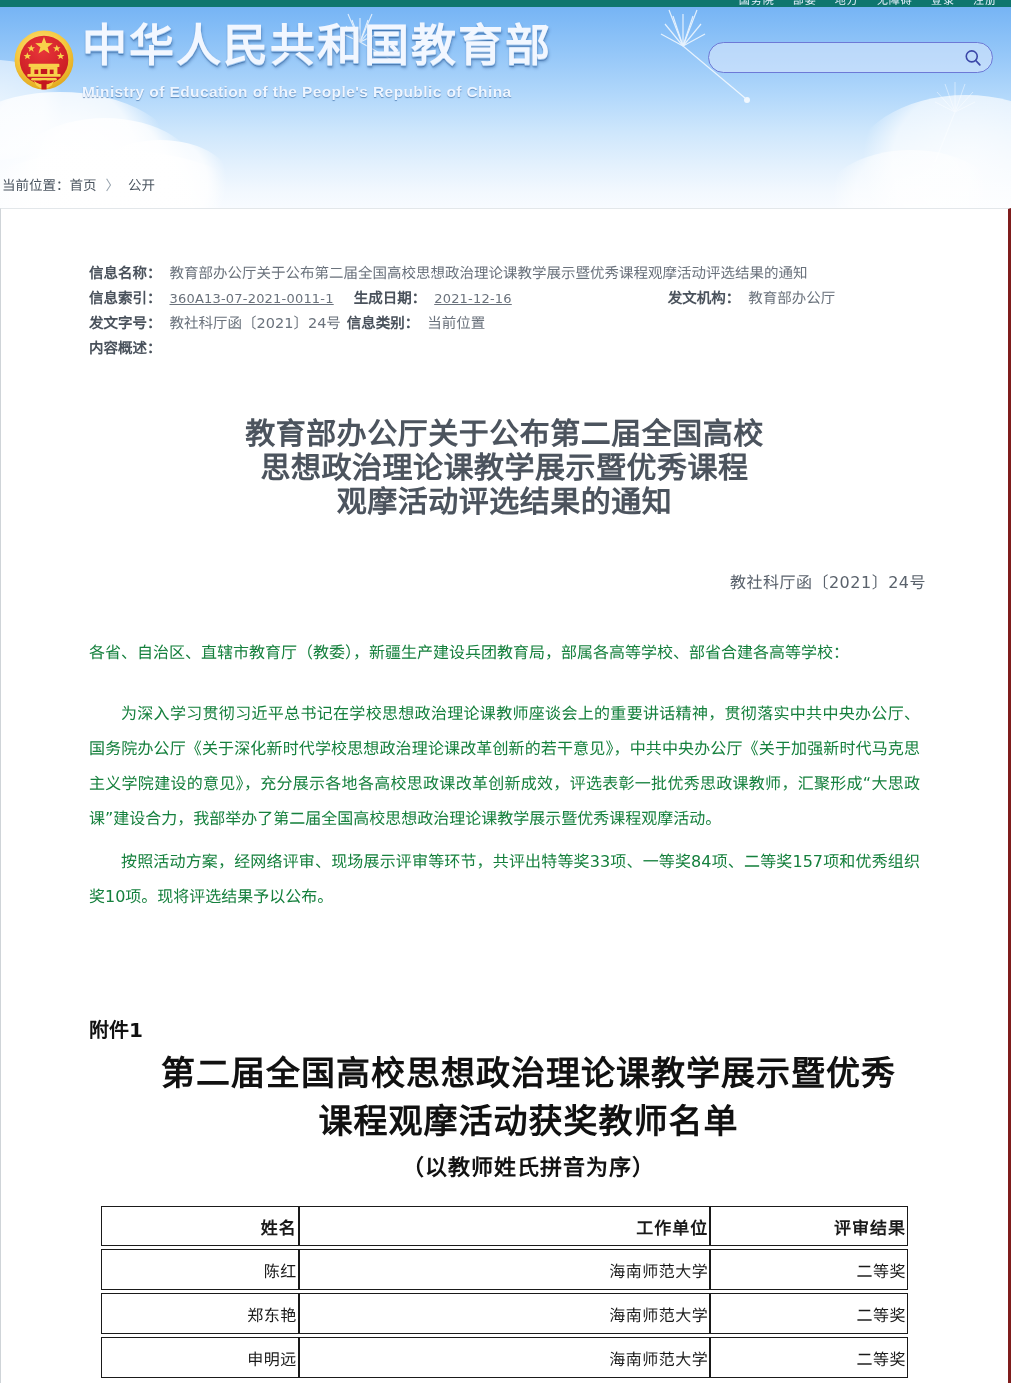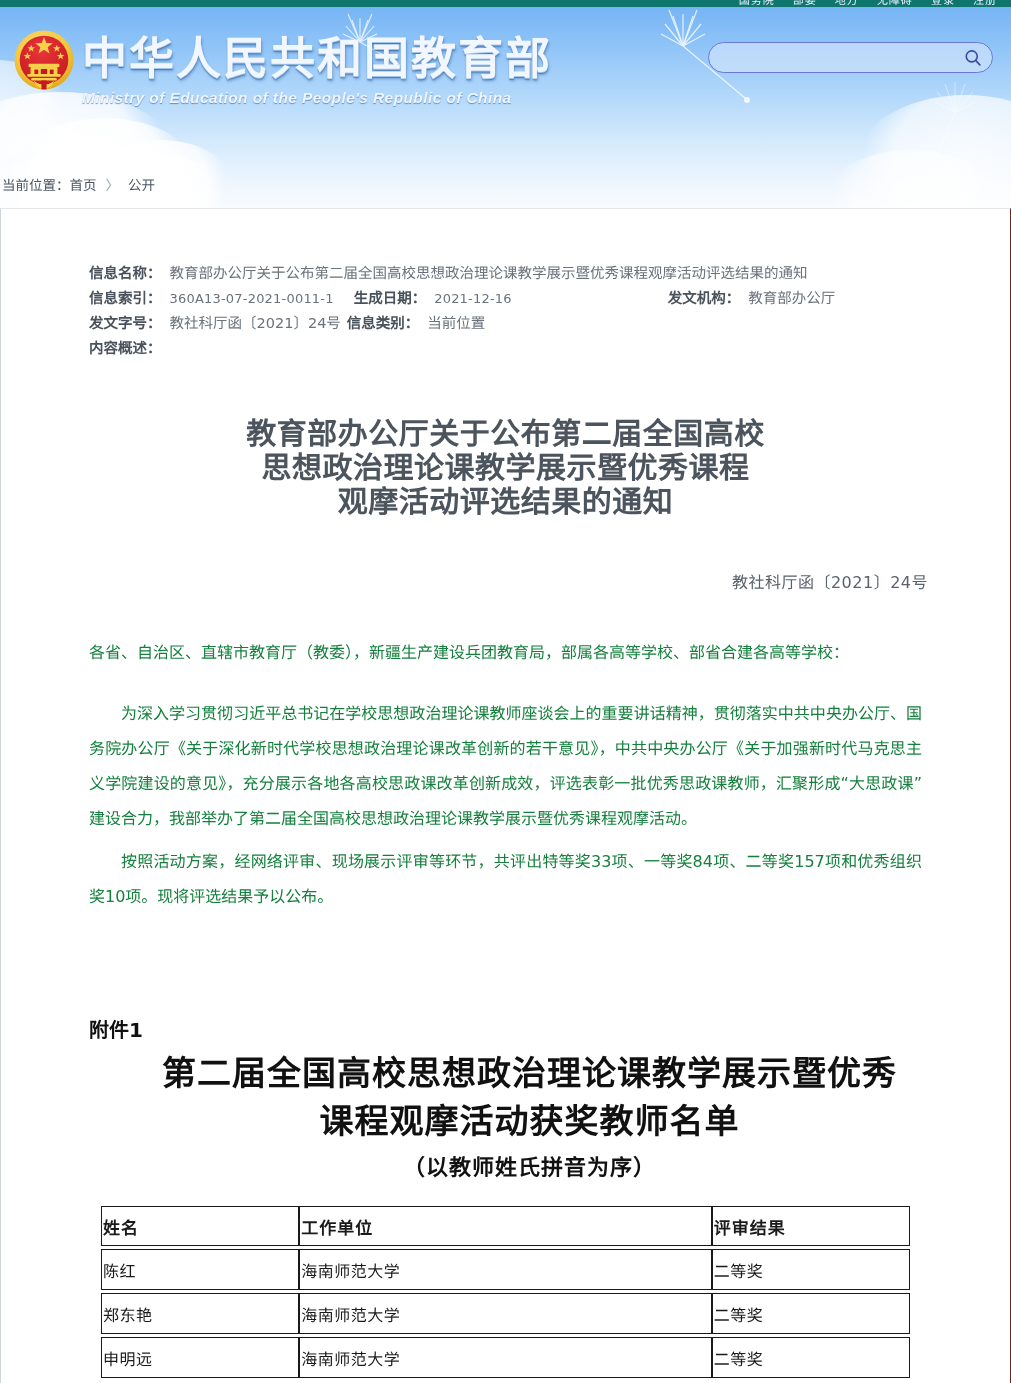--- a/index.html
+++ b/index.html
@@ -81,45 +81,44 @@
   
   .emblem {
     position: absolute;
     left: 12px; top: 27px;
     width: 64px; height: 66px;
   }
 
   
   .site-title-wrap {
     position: absolute;
-    left: 82px; top: 36px;
+    left: 82px; top: 23px;
     line-height: 1;
   }
   .site-title-cn {
     font-family: "DejaVu Sans", "Liberation Sans", sans-serif;
     font-size: 45px;
     font-weight: 700;
     letter-spacing: 2px;
     color: #f2f7ff;
     text-shadow:
       0 1px 0 #9fc6ee,
       0 2px 1px rgba(40,90,150,.55),
       1px 3px 3px rgba(25,70,130,.35);
     white-space: nowrap;
   }
   .site-title-en {
-    margin-top: 9px;
+    margin-top: 16px;
     font-family: "Liberation Sans", sans-serif;
     font-size: 15.5px;
     font-weight: 700;
     letter-spacing: .4px;
     color: #eef5ff;
     text-shadow: 0 1px 1px rgba(40,90,150,.6);
     white-space: nowrap;
-    font-style: italic;
   }
 
   
   .searchbox {
     position: absolute;
     right: 18px; top: 42px;
     width: 285px; height: 31px;
     border: 1.5px solid #6d79d6;
     border-radius: 16px;
     background: rgba(213,229,252,0.62);
@@ -163,21 +162,21 @@
   .breadcrumb .bc-link { color: #4b5560; text-decoration: none; }
   .breadcrumb .bc-sep { color: #97a3ae; margin: 0 9px; }
 
   
   .sheet {
     position: relative;
     width: 1011px;
     min-height: 1175px;
     background: #ffffff;
     border-left: 1px solid #cfd4d8;
-    border-right: 1px solid #7f1d1d;
+    border-right: 3px solid #7f1d1d;
     border-top: 1px solid #e3e7ea;
   }
 
   
   .meta {
     padding: 52px 88px 0 88px;
     font-family: "DejaVu Sans", "Liberation Sans", sans-serif;
     color: #58606a;
   }
   .meta-row {
@@ -191,21 +190,21 @@
     font-weight: 700;
     color: #4a525c;
     flex: 0 0 auto;
   }
   .meta-val {
     font-weight: 400;
     color: #6a727c;
     margin-left: 8px;
     margin-right: 6px;
   }
-  .meta-val.mono { font-size: 13px; letter-spacing: .2px; }
+  .meta-val.mono { font-size: 13px; letter-spacing: .2px; text-decoration: underline; }
   .meta-spacer-lg { display: inline-block; width: 150px; }
   .meta-spacer-sm { display: inline-block; width: 14px; }
 
   
   .doc-title {
     margin: 56px auto 0 auto;
     width: 520px;
     text-align: center;
     font-family: "DejaVu Sans", "Liberation Sans", sans-serif;
     font-size: 30px;
@@ -275,21 +274,21 @@
   
   .award-table-wrap { padding: 22px 100px 0 100px; }
   table.award {
     width: 100%;
     border-collapse: separate;
     border-spacing: 0 3px;
     font-family: "DejaVu Serif", "Liberation Serif", serif;
   }
   table.award th, table.award td {
     border: 1.3px solid #1a1a1a;
-    text-align: left;
+    text-align: right;
     color: #1a1a1a;
   }
   table.award th {
     font-size: 17px;
     font-weight: 700;
     height: 40px;
     letter-spacing: 1px;
   }
   table.award td {
     font-size: 16px;

